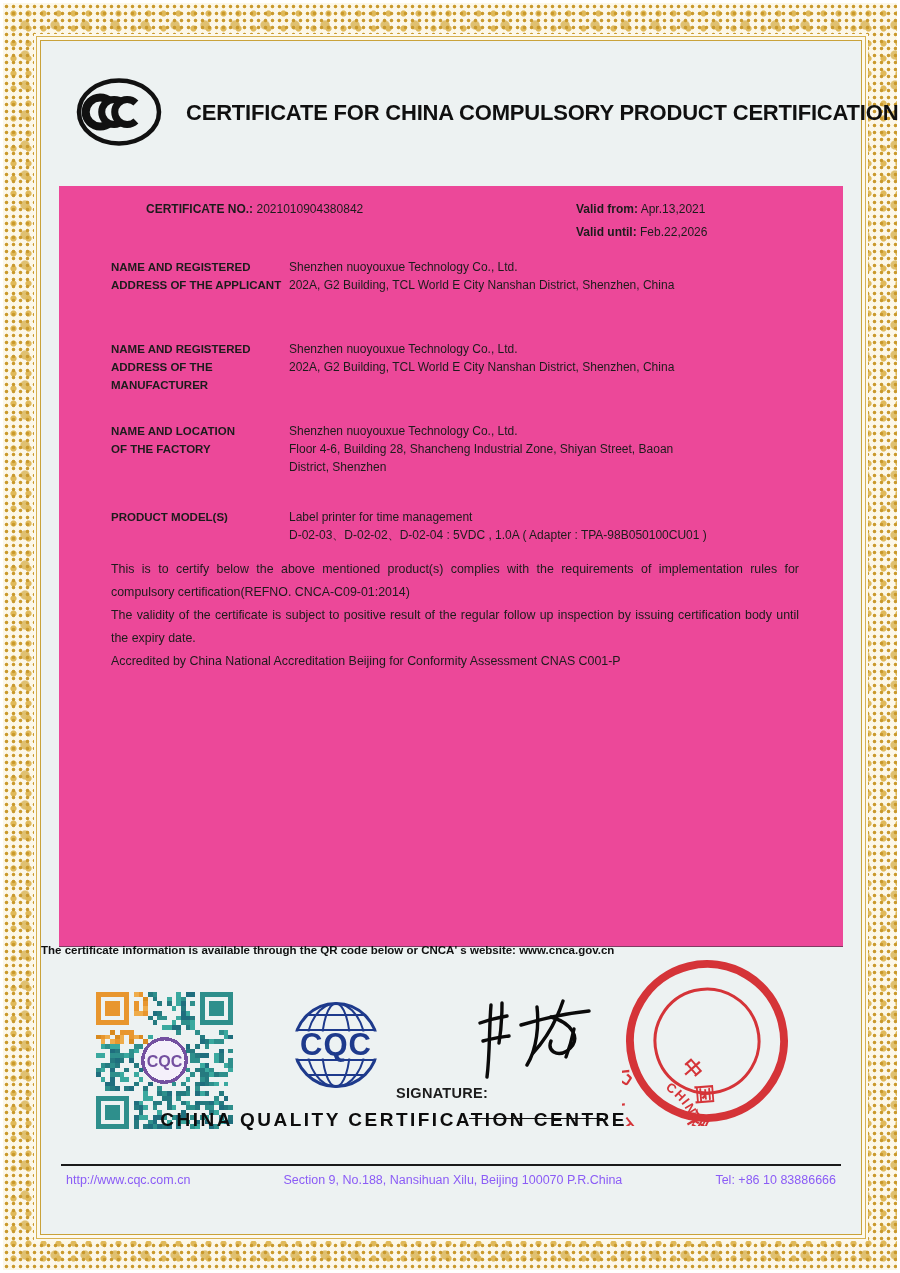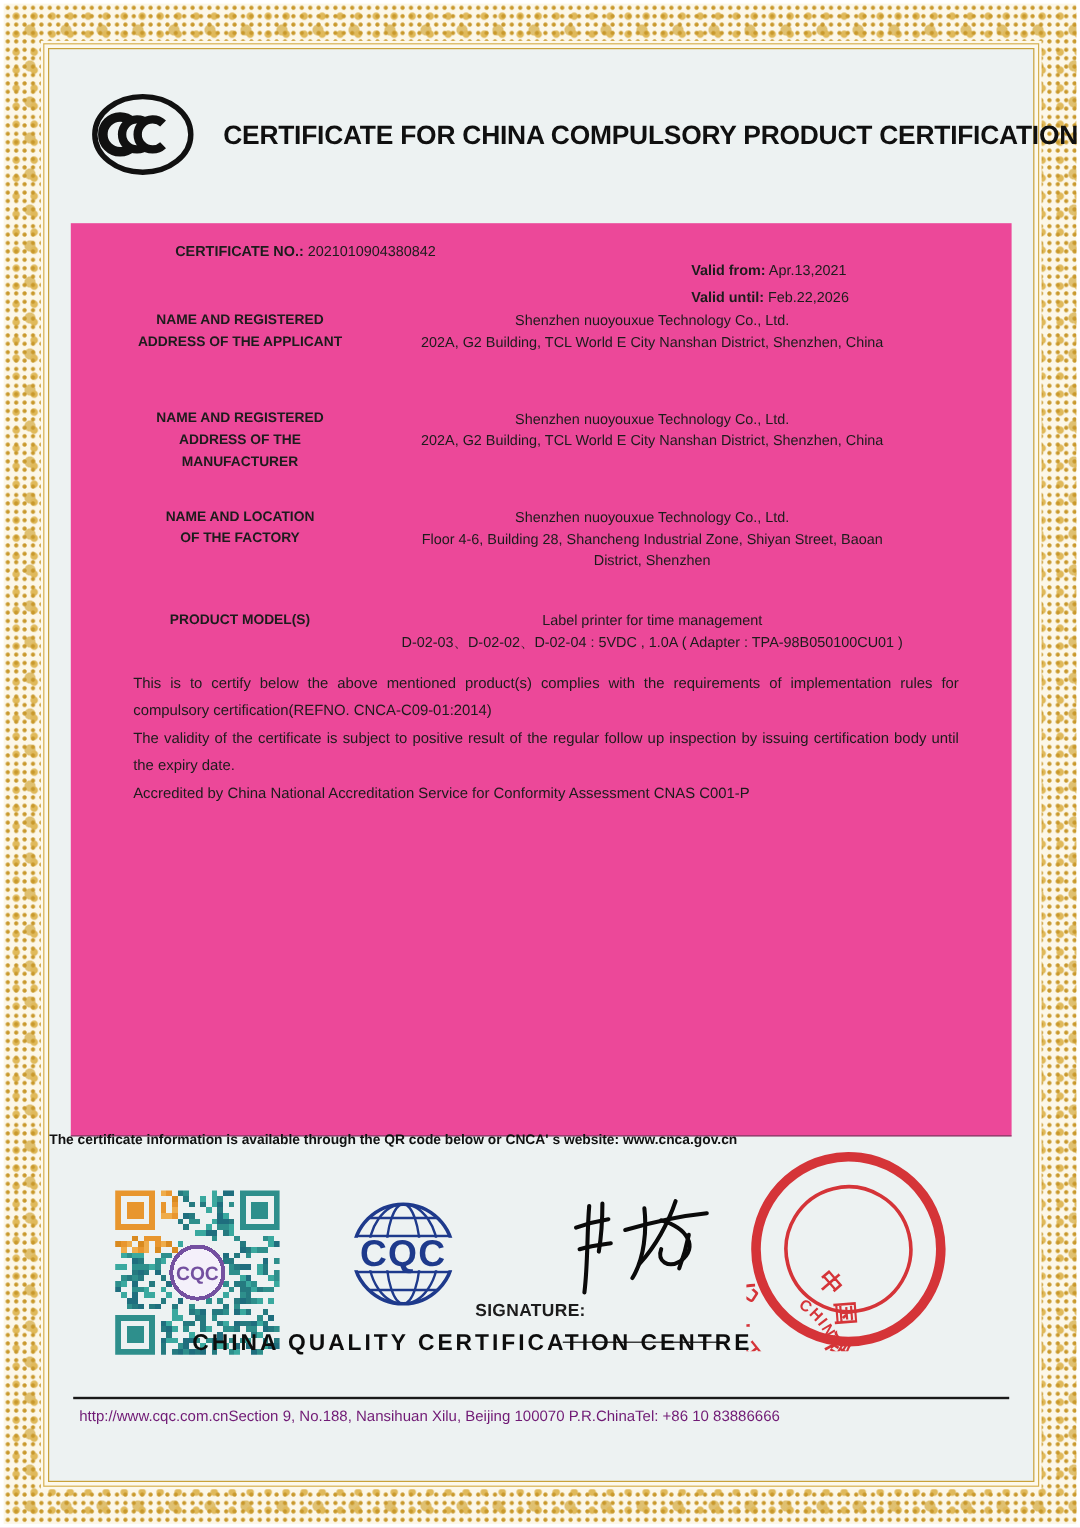--- a/index.html
+++ b/index.html
@@ -34,23 +34,23 @@
     text-align:center;white-space:nowrap;
   }
   
   .panel{
     position:absolute;left:18px;top:145px;width:784px;height:760px;
     background:#ec4899;border-bottom:1px solid rgba(40,50,55,.55);
     font-size:12px;line-height:18px;
   }
   .meta{position:relative;margin:14px 0 24px 87px;height:34px;font-size:12px;}
   .certno{position:absolute;left:0;top:0;}
-  .validity{position:absolute;left:430px;top:16px;width:220px;}
+  .validity{position:absolute;left:430px;top:0;width:220px;}
   .validity .vrow{margin-bottom:5px;}
-  .fields{margin:0 45px 0 52px;text-align:center;}
+  .fields{margin:0 45px 0 52px;}
   .field{display:flex;}
   .field .lab{width:178px;flex:none;font-weight:bold;font-size:11.5px;line-height:18px;}
   .field .val{flex:1;font-size:12px;line-height:18px;}
   .f0{margin-bottom:46px;}
   .f1{margin-bottom:28px;}
   .f2{margin-bottom:32px;}
   .f3{margin-bottom:14px;}
   .f4{margin-bottom:27px;}
   .f4 .val{padding-top:5px;}
   .paras{margin:0 44px 0 52px;}
@@ -66,22 +66,22 @@
   .sig-line{position:absolute;left:428px;top:1077px;width:134px;border-bottom:1.6px solid #111;}
   .sig-hand{position:absolute;left:430px;top:950px;width:150px;height:95px;}
   .seal{position:absolute;left:581px;top:915px;width:170px;height:170px;opacity:.93;mix-blend-mode:multiply;}
   .issuer{
     position:absolute;left:0;top:1068px;width:86%;text-align:center;
     font-size:19px;font-weight:bold;letter-spacing:2.5px;color:#0d0d0d;white-space:nowrap;
   }
   .foot-rule{position:absolute;left:20px;right:20px;top:1123px;border-top:2px solid #1a1a1a;}
   .footer{
     position:absolute;left:0;top:1132px;width:100%;
-    display:flex;justify-content:flex-start;box-sizing:border-box;padding:0 25px;
-    font-size:12.5px;color:#701a75;
+    display:flex;justify-content:space-between;box-sizing:border-box;padding:0 25px;
+    font-size:12.5px;color:#8b5cf6;
   }
 </style>
 </head>
 <body>
 
 <div class="frame"></div>
 
 <div class="page">
 
   <svg class="ccc-logo" viewBox="0 0 86 70">
@@ -126,21 +126,21 @@
       </div>
       <div class="field f3">
         <div class="lab">PRODUCT MODEL(S)</div>
         <div class="val">Label printer for time management<br>D-02-03、D-02-02、D-02-04 : 5VDC , 1.0A ( Adapter : TPA-98B050100CU01 )</div>
       </div>
     </div>
 
     <div class="paras">
       <p>This is to certify below the above mentioned product(s) complies with the requirements of implementation rules for compulsory certification(REFNO. CNCA-C09-01:2014)</p>
       <p>The validity of the certificate is subject to positive result of the regular follow up inspection by issuing certification body until the expiry date.</p>
-      <p>Accredited by China National Accreditation Service for Conformity Assessment CNAS C001-P</p>
+      <p>Accredited by China National Accreditation Beijing for Conformity Assessment CNAS C001-P</p>
     </div>
   </div>
 
   <div class="note">The certificate information is available through the QR code below or CNCA' s website: www.cnca.gov.cn</div>
 
   <svg class="qr" id="qr-svg" viewBox="0 0 29 29" shape-rendering="crispEdges">
       <rect x="8" y="0" width="1" height="1" fill="#efac4a"></rect>
       <rect x="9" y="0" width="1" height="1" fill="#e8962e"></rect>
       <rect x="11" y="0" width="1" height="1" fill="#257a80"></rect>
       <rect x="12" y="0" width="1" height="1" fill="#2e8f8c"></rect>

